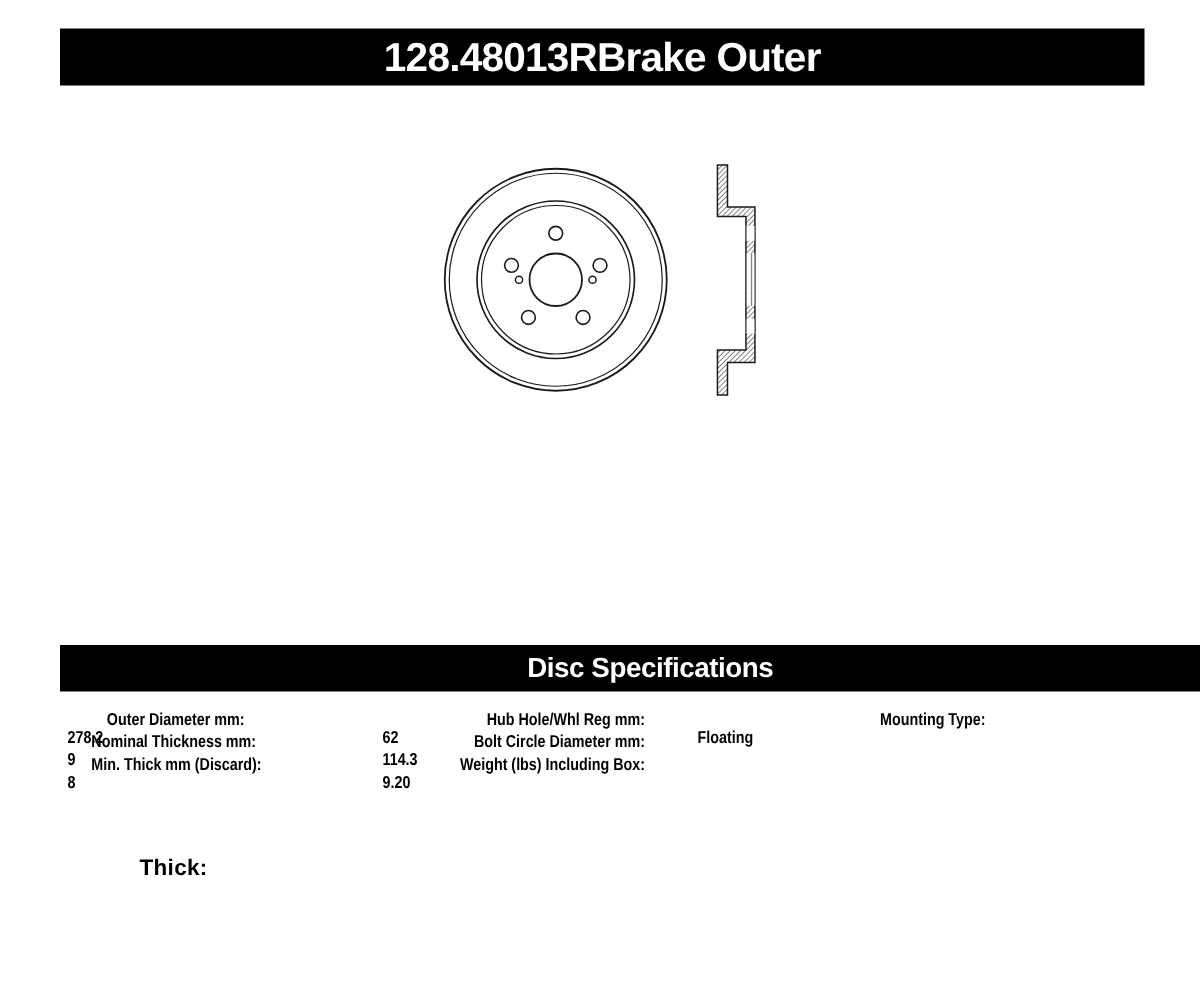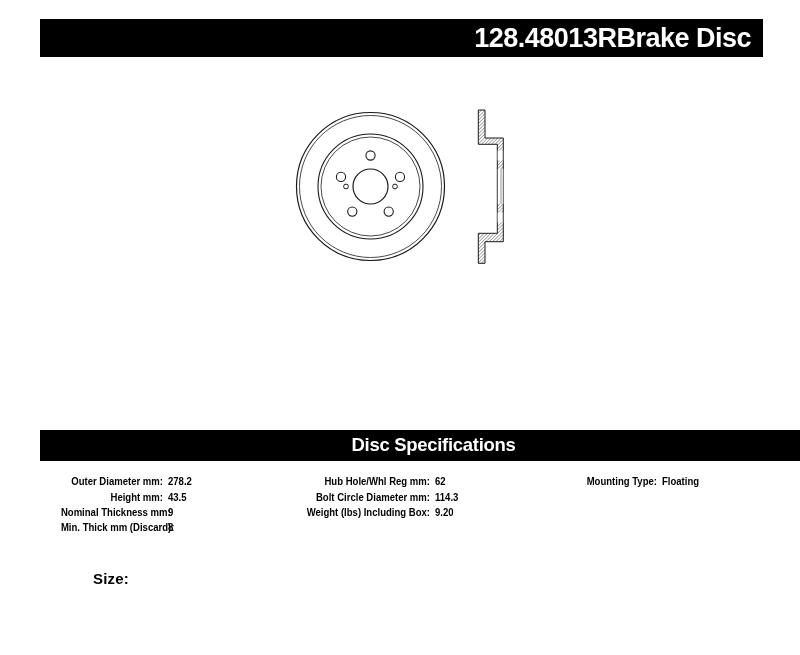--- a/index.html
+++ b/index.html
@@ -5,59 +5,59 @@
   html,body{margin:0;padding:0;}
   body{
     width:800px;height:655px;position:relative;overflow:hidden;
     background:#ffffff;
     font-family:"Liberation Sans",sans-serif;color:#000;
   }
   
   .top-bar{
     position:absolute;left:40px;top:19px;width:723px;height:38px;
     background:#000;color:#fff;
-    display:flex;justify-content:flex-end;align-items:center;
+    display:flex;justify-content:center;align-items:center;
     padding:0 12px;box-sizing:border-box;
     font-size:27px;font-weight:bold;letter-spacing:-0.5px;white-space:nowrap;
   }
   
   .drawing{position:absolute;left:270px;top:87px;}
   
   .spec-bar{
     position:absolute;left:40px;top:430px;width:787px;height:31px;
     background:#000;color:#fff;text-align:center;
     font-size:18.5px;font-weight:bold;line-height:30px;letter-spacing:-0.3px;
   }
   
   .spec-col{position:absolute;top:473.5px;}
   .col-left{left:40px;width:250px;}
   .col-mid{left:250px;width:260px;}
   .col-right{left:460px;width:300px;}
-  .spec-row{display:flex;height:15.35px;align-items:center;}
+  .spec-row{display:flex;height:15.35px;flex-direction:column;}
   .spec-label,.spec-value{
     font-size:11.5px;font-weight:bold;white-space:nowrap;
     display:inline-block;
   }
   .spec-label{text-align:right;transform:scaleX(0.83);transform-origin:100% 50%;}
   .col-left  .spec-label{width:123px;}
   .col-mid   .spec-label{width:180px;}
   .col-right .spec-label{width:197px;}
   .spec-value{margin-left:5px;transform:scaleX(0.83);transform-origin:0 50%;}
   
   .note{
     position:absolute;left:93px;top:570px;
     font-size:15px;font-weight:bold;letter-spacing:0.2px;
   }
 </style>
 </head>
 <body>
 
 <div class="top-bar">
   <span>128.48013R</span>
-  <span>Brake Disc</span>
+  <span>Brake Outer</span>
 </div>
 
 <svg class="drawing" width="240" height="200" viewBox="0 0 240 200">
   <defs>
     <pattern id="hatch" width="2.4" height="2.4" patternUnits="userSpaceOnUse" patternTransform="rotate(45)">
       <rect width="2.4" height="2.4" fill="#ffffff"></rect>
       <line x1="0" y1="0" x2="0" y2="2.4" stroke="#4a4a4a" stroke-width="0.9"></line>
     </pattern>
   </defs>
 
@@ -102,24 +102,20 @@
 <div class="spec-bar">
   <span>Disc Specifications</span>
 </div>
 
 <div class="spec-col col-left">
   <div class="spec-row">
     <span class="spec-label">Outer Diameter mm:</span>
     <span class="spec-value">278.2</span>
   </div>
   <div class="spec-row">
-    <span class="spec-label">Height mm:</span>
-    <span class="spec-value">43.5</span>
-  </div>
-  <div class="spec-row">
     <span class="spec-label">Nominal Thickness mm:</span>
     <span class="spec-value">9</span>
   </div>
   <div class="spec-row">
     <span class="spec-label">Min. Thick mm (Discard):</span>
     <span class="spec-value">8</span>
   </div>
 </div>
 
 <div class="spec-col col-mid">
@@ -137,13 +133,13 @@
   </div>
 </div>
 
 <div class="spec-col col-right">
   <div class="spec-row">
     <span class="spec-label">Mounting Type:</span>
     <span class="spec-value">Floating</span>
   </div>
 </div>
 
-<div class="note">Size:</div>
+<div class="note">Thick:</div>
 
 </body></html>

